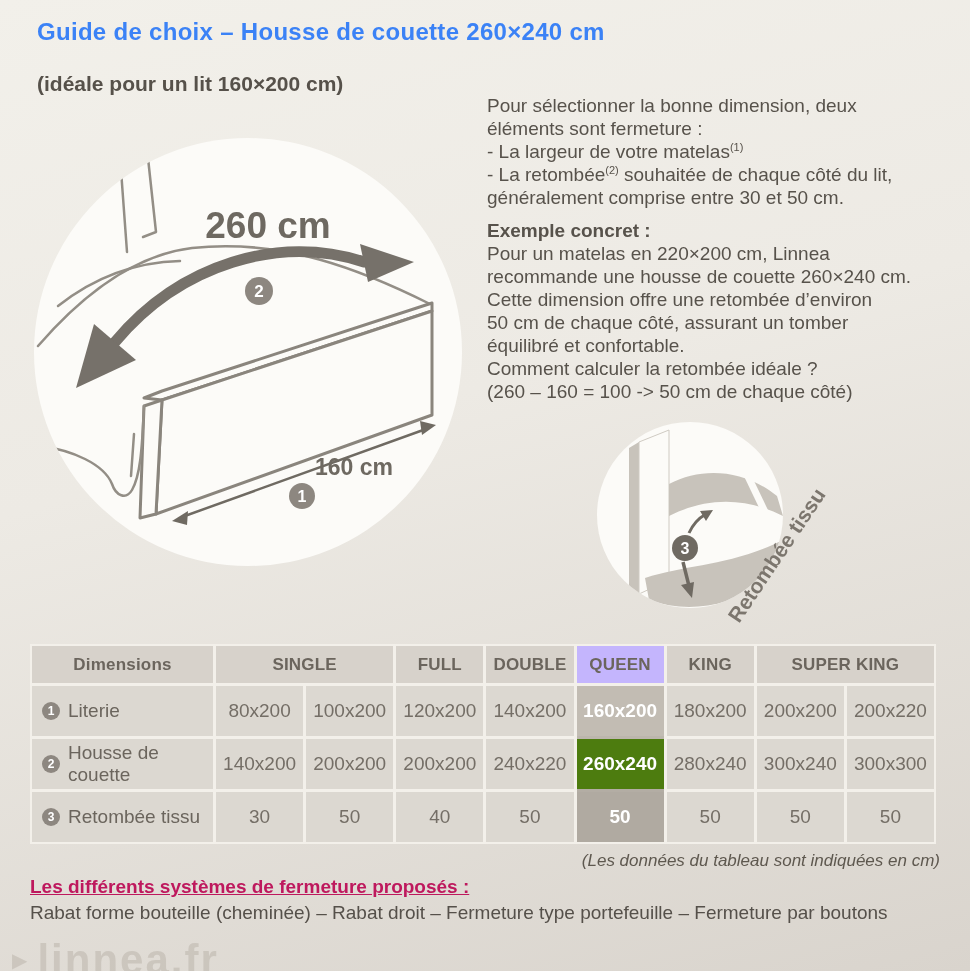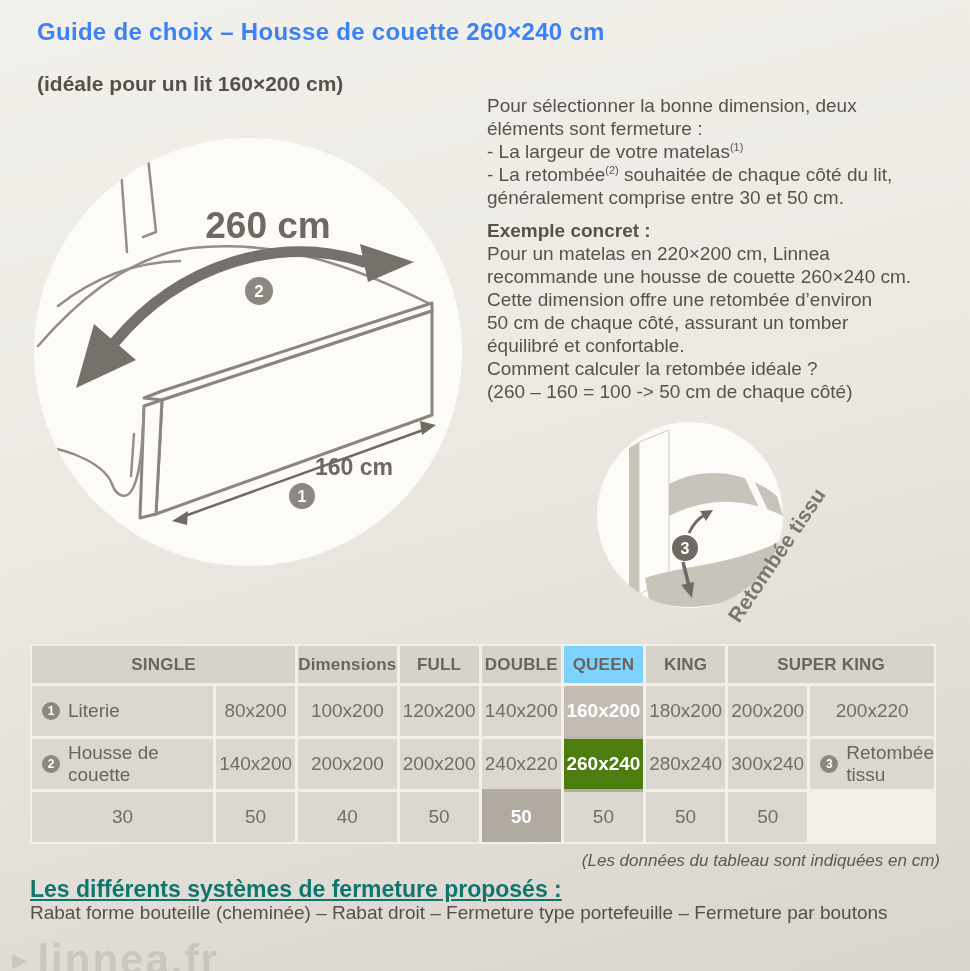--- a/index.html
+++ b/index.html
@@ -22,32 +22,32 @@
   sup{font-size:11px;line-height:0;}
   
   .dim-table{
     left:30px;top:644px;width:906px;box-sizing:border-box;
     display:grid;grid-template-columns:181px repeat(8,1fr);
     grid-template-rows:37px 50px 50px 50px;gap:3px;padding:2px;
     background:#f3f0ea;
   }
   .cell{display:flex;align-items:center;justify-content:center;background:#dcd8d1;font-size:19px;color:#746e66;}
   .cell.head{background:#d7d2cb;font-size:17px;font-weight:600;color:#6b655d;letter-spacing:.2px;}
-  .cell.head.qh{background:#7dd3fc;}
+  .cell.head.qh{background:#c4b5fd;}
   .cell.span2{grid-column:span 2;}
   .cell.label{justify-content:flex-start;padding-left:10px;gap:8px;color:#6b655d;}
   .badge{display:inline-flex;align-items:center;justify-content:center;width:18px;height:18px;border-radius:50%;
          background:#8d8780;color:#fff;font-size:12px;font-weight:bold;flex:0 0 auto;}
   .cell.q{color:#ffffff;font-weight:600;}
   .cell.q.r1{background:#c2bcb3;box-shadow:0 3px 0 0 #bcb6ad;}
   .cell.q.r2{background:#4d7c0f;box-shadow:0 -3px 0 0 #bcb6ad,0 3px 0 0 #b3ada4;}
   .cell.q.r3{background:#b0aaa1;box-shadow:0 -3px 0 0 #b3ada4;}
   
   .note{right:30px;top:851px;font-size:17px;font-style:italic;color:#5e584f;white-space:nowrap;}
-  .systems-hd{left:30px;top:876px;font-size:23px;font-weight:600;color:#0f766e;text-decoration:underline;white-space:nowrap;}
+  .systems-hd{left:30px;top:876px;font-size:19px;font-weight:600;color:#be185d;text-decoration:underline;white-space:nowrap;}
   .systems-line{left:30px;top:902px;font-size:19px;color:#55504a;white-space:nowrap;}
   .watermark{left:12px;top:936px;display:flex;align-items:center;gap:10px;color:#b4ada3;opacity:.45;white-space:nowrap;}
   .watermark .tri{font-size:20px;}
   .watermark .wtxt{font-size:42px;font-weight:bold;letter-spacing:2px;}
   
   svg text{font-family:"Liberation Sans", sans-serif;}
 </style>
 </head>
 <body>
 
@@ -146,22 +146,22 @@
       <polygon points="99,180 88,167 101,164" fill="#6f6a62" stroke="none"></polygon>
     </g>
     <circle cx="92" cy="130" r="13" fill="#6f6a62"></circle>
     <text x="92" y="136" text-anchor="middle" font-size="16" font-weight="bold" fill="#ffffff">3</text>
   </g>
   <text transform="translate(146,206) rotate(-56)" font-size="21" font-weight="bold" fill="#7c766e">Retombée tissu</text>
 </svg>
 
 <div class="abs dim-table">
 
+  <div class="cell head">Dimensions</div>
   <div class="cell head span2">SINGLE</div>
-  <div class="cell head">Dimensions</div>
   <div class="cell head">FULL</div>
   <div class="cell head">DOUBLE</div>
   <div class="cell head qh">QUEEN</div>
   <div class="cell head">KING</div>
   <div class="cell head span2">SUPER KING</div>
 
   <div class="cell label">
     <span class="badge">1</span>
     <span>Literie</span>
   </div>
@@ -178,20 +178,21 @@
     <span class="badge">2</span>
     <span>Housse de couette</span>
   </div>
   <div class="cell">140x200</div>
   <div class="cell">200x200</div>
   <div class="cell">200x200</div>
   <div class="cell">240x220</div>
   <div class="cell q r2">260x240</div>
   <div class="cell">280x240</div>
   <div class="cell">300x240</div>
+  <div class="cell">300x300</div>
 
   <div class="cell label">
     <span class="badge">3</span>
     <span>Retombée tissu</span>
   </div>
   <div class="cell">30</div>
   <div class="cell">50</div>
   <div class="cell">40</div>
   <div class="cell">50</div>
   <div class="cell q r3">50</div>

